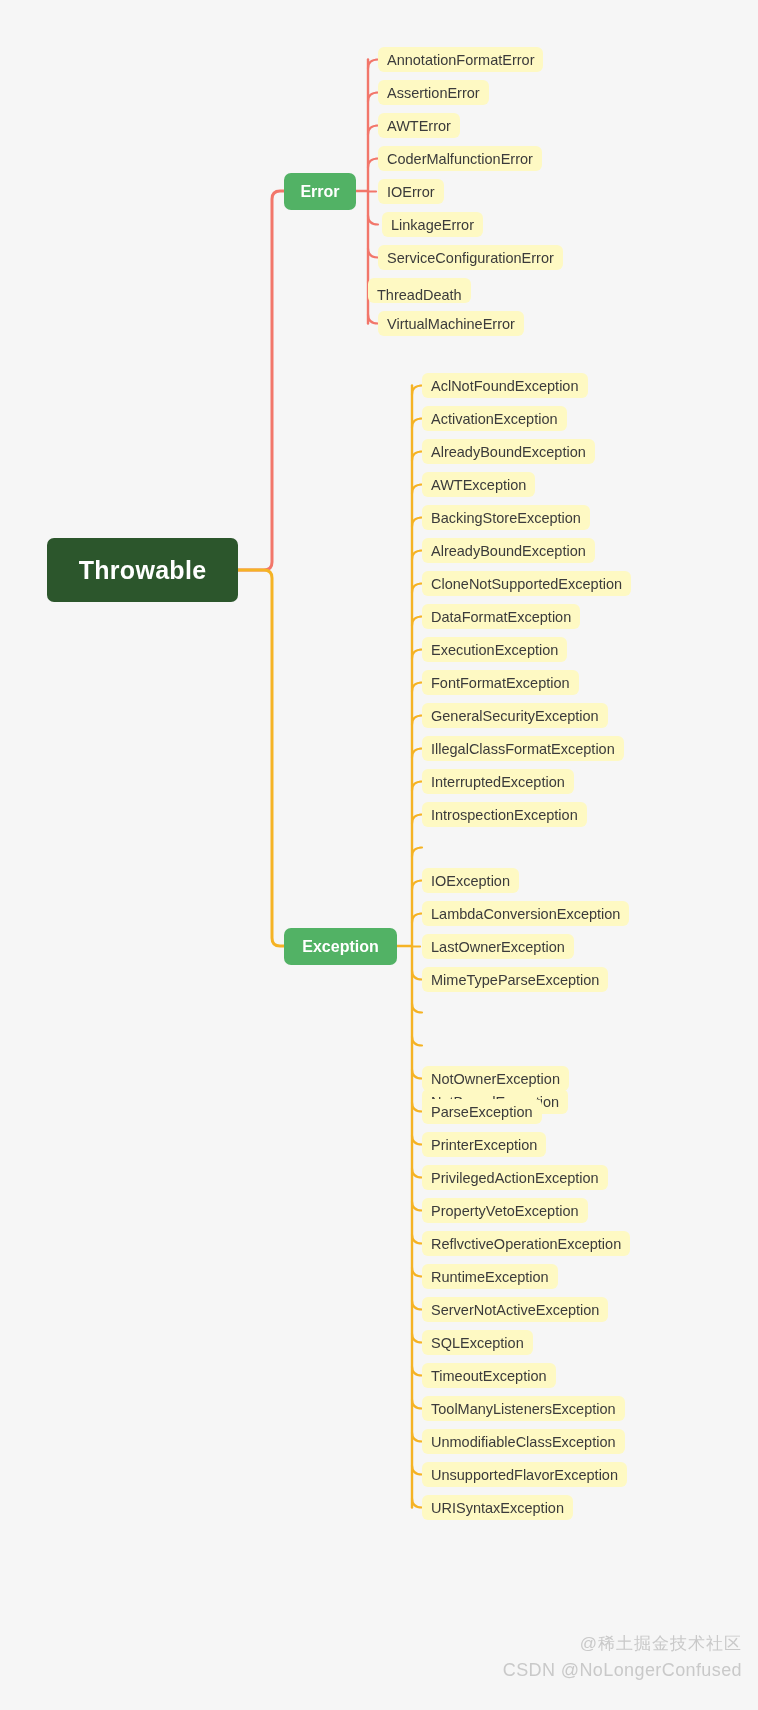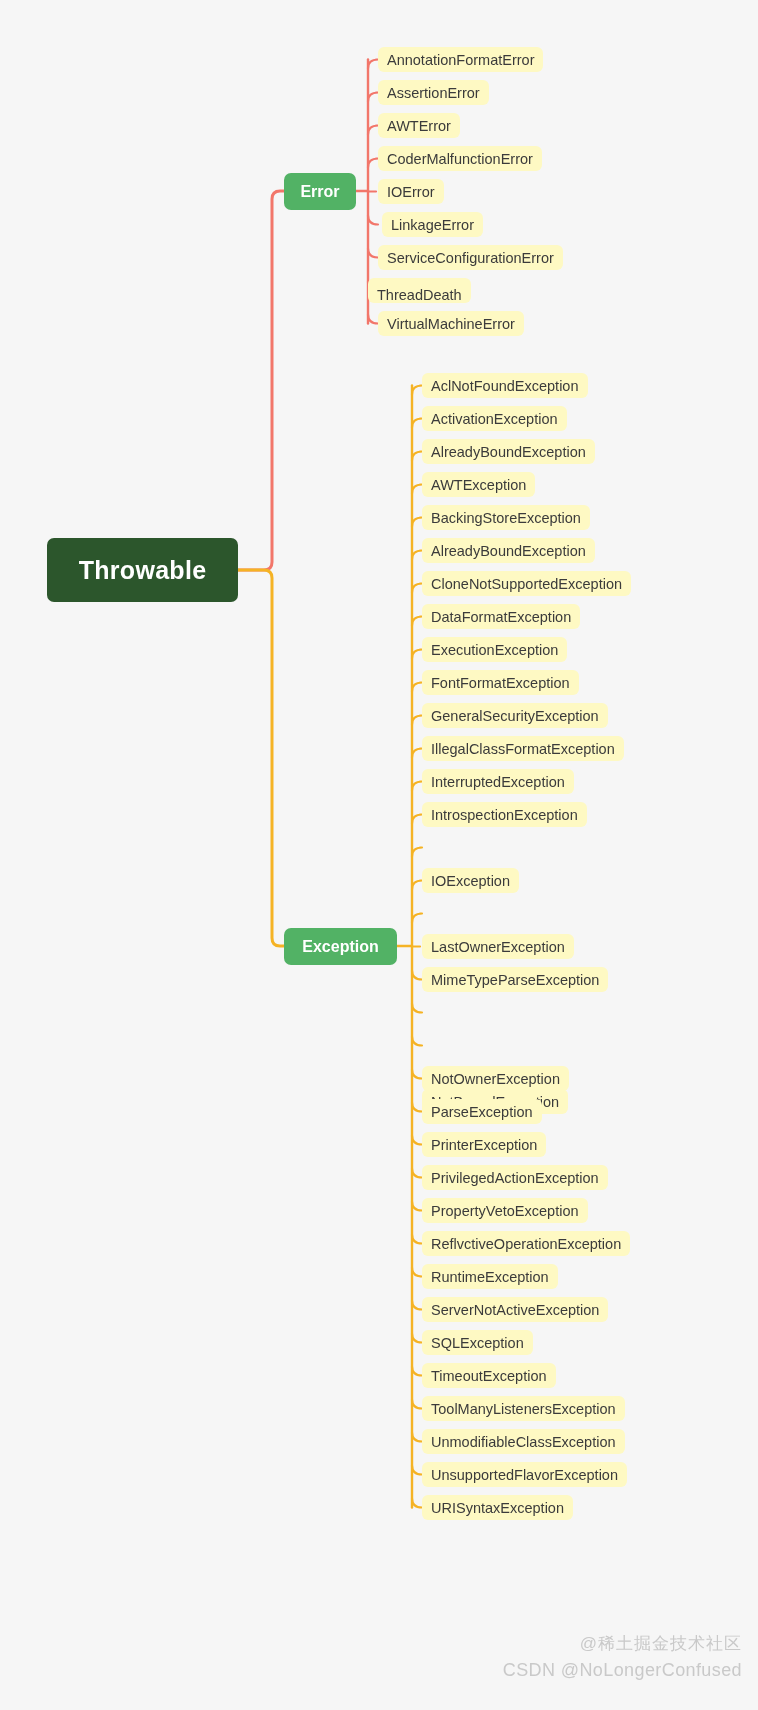--- a/index.html
+++ b/index.html
@@ -263,20 +263,23 @@
       </div>
       <div class="node leaf-node" style="left: 422px; top: 769px;">
         <span>InterruptedException</span>
       </div>
       <div class="node leaf-node" style="left: 422px; top: 802px;">
         <span>IntrospectionException</span>
       </div>
       <div class="node leaf-node" style="left: 422px; top: 868px;">
         <span>IOException</span>
       </div>
+      <div class="node leaf-node" style="left: 422px; top: 901px;">
+        <span>LambdaConversionException</span>
+      </div>
       <div class="node leaf-node" style="left: 422px; top: 934px;">
         <span>LastOwnerException</span>
       </div>
       <div class="node leaf-node" style="left: 422px; top: 967px;">
         <span>MimeTypeParseException</span>
       </div>
       <div class="node leaf-node" style="left: 422px; top: 1089px; text-align: right;">
         <span>NotBoundException</span>
       </div>
       <div class="node leaf-node" style="left: 422px; top: 1066px;">

